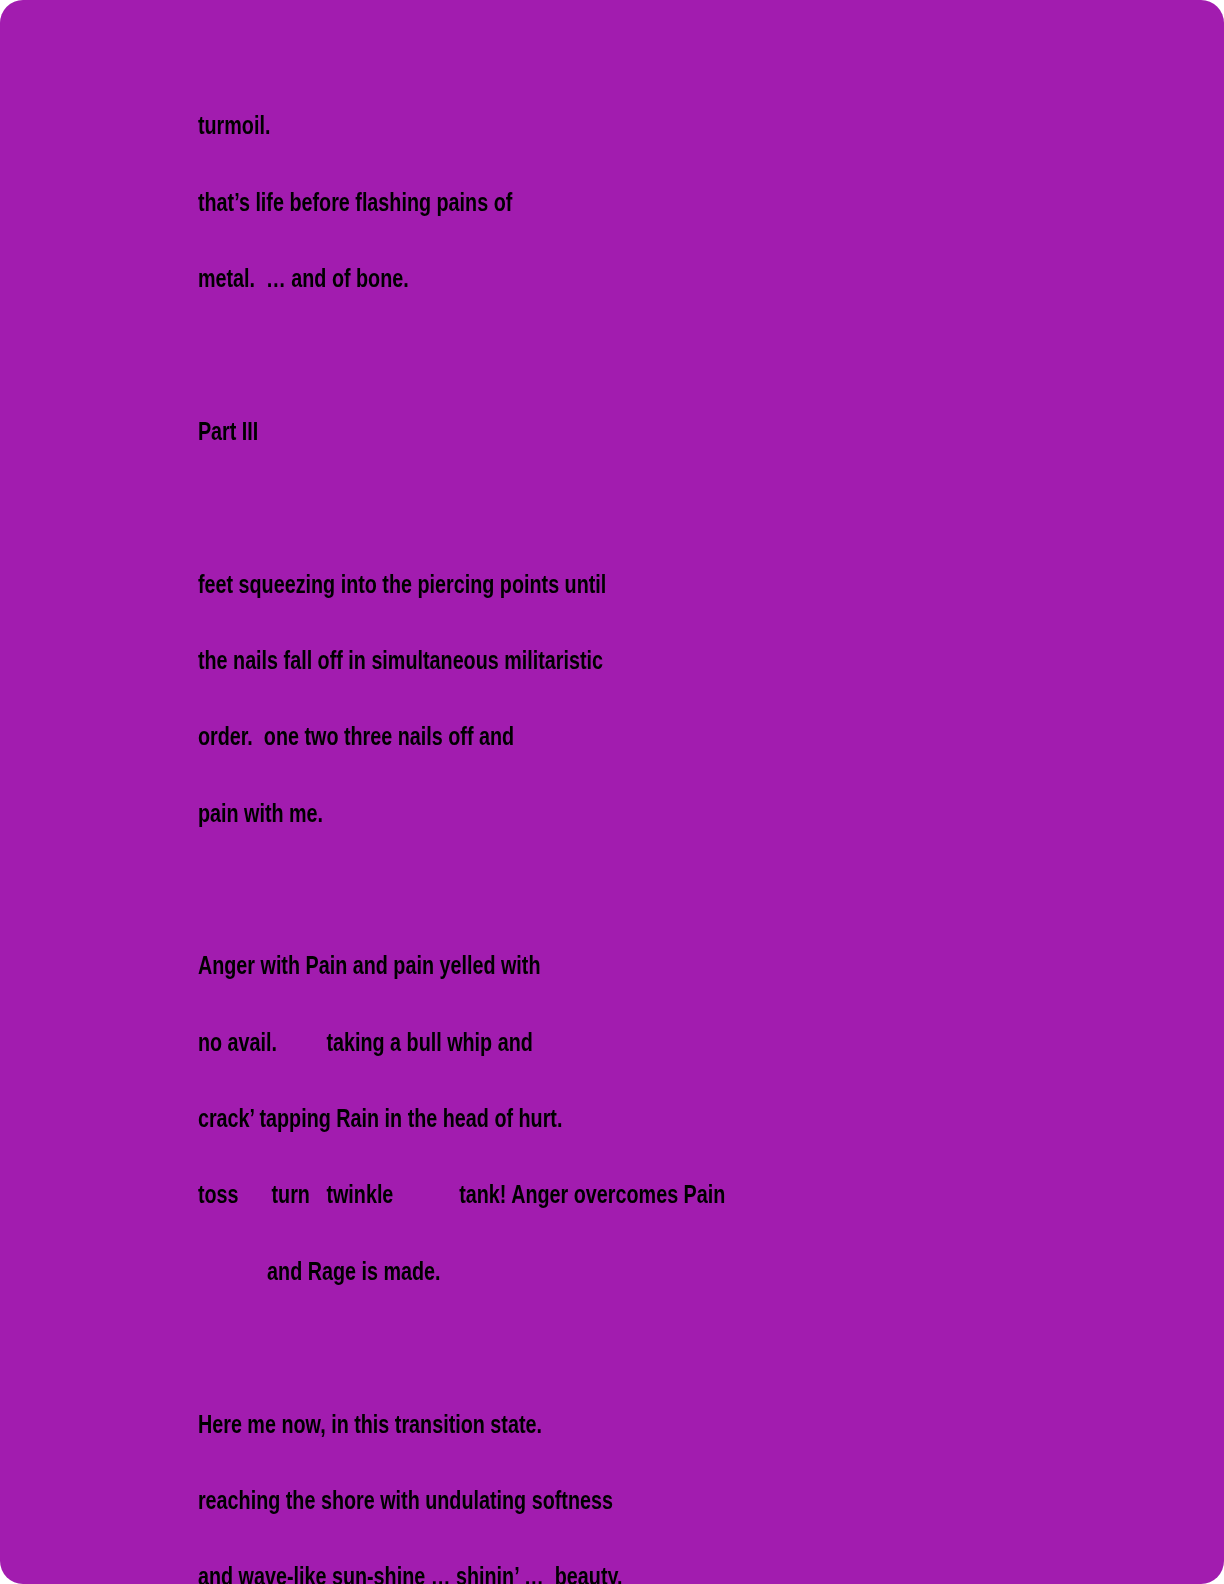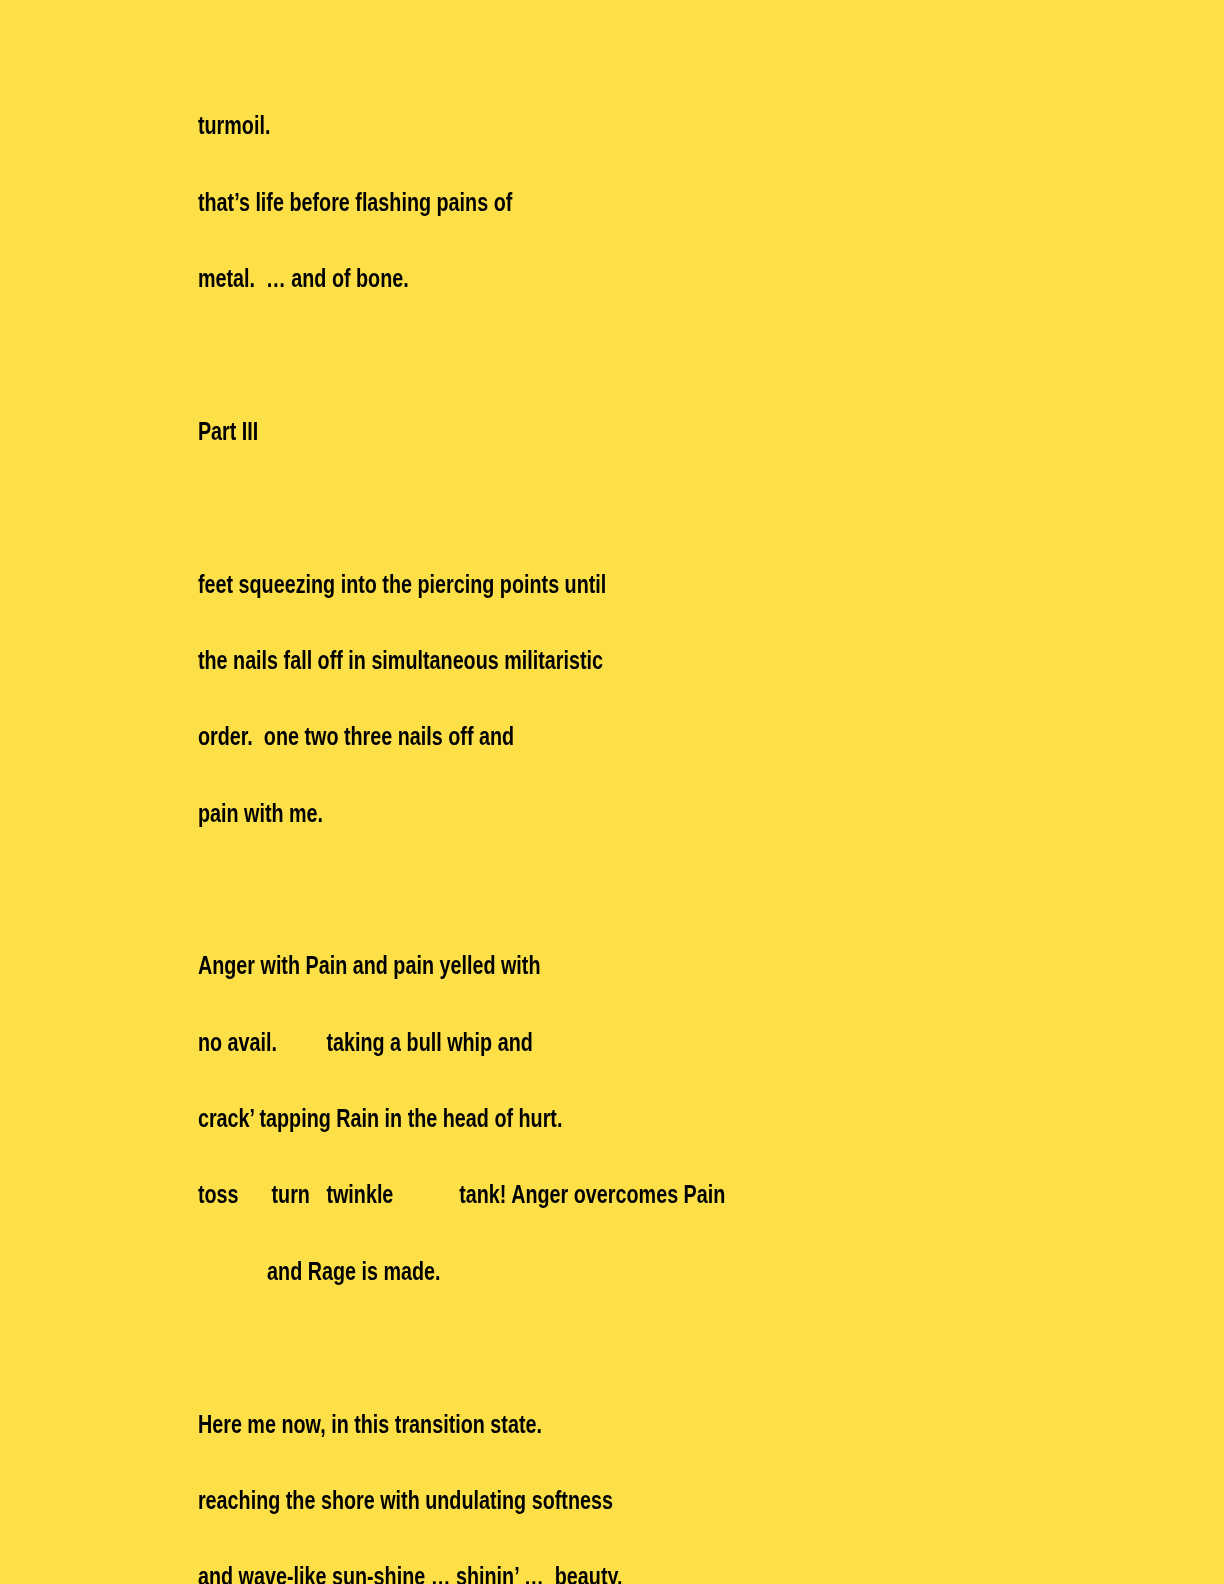--- a/index.html
+++ b/index.html
@@ -10,21 +10,22 @@
   body {
     width: 1224px;
     height: 1584px;
     overflow: hidden;
     font-family: "Liberation Sans", "DejaVu Sans", sans-serif;
   }
   .page {
     position: relative;
     width: 1224px;
     height: 1584px;
-    background: #fde047;
+    background: #a21caf;
+    border-radius: 23px;
   }
   .poem {
     position: absolute;
     left: 154px;
     top: 88px;
     width: 1300px;
     transform: scaleX(0.76);
     transform-origin: left top;
     color: #000000;
     font-size: 26px;

